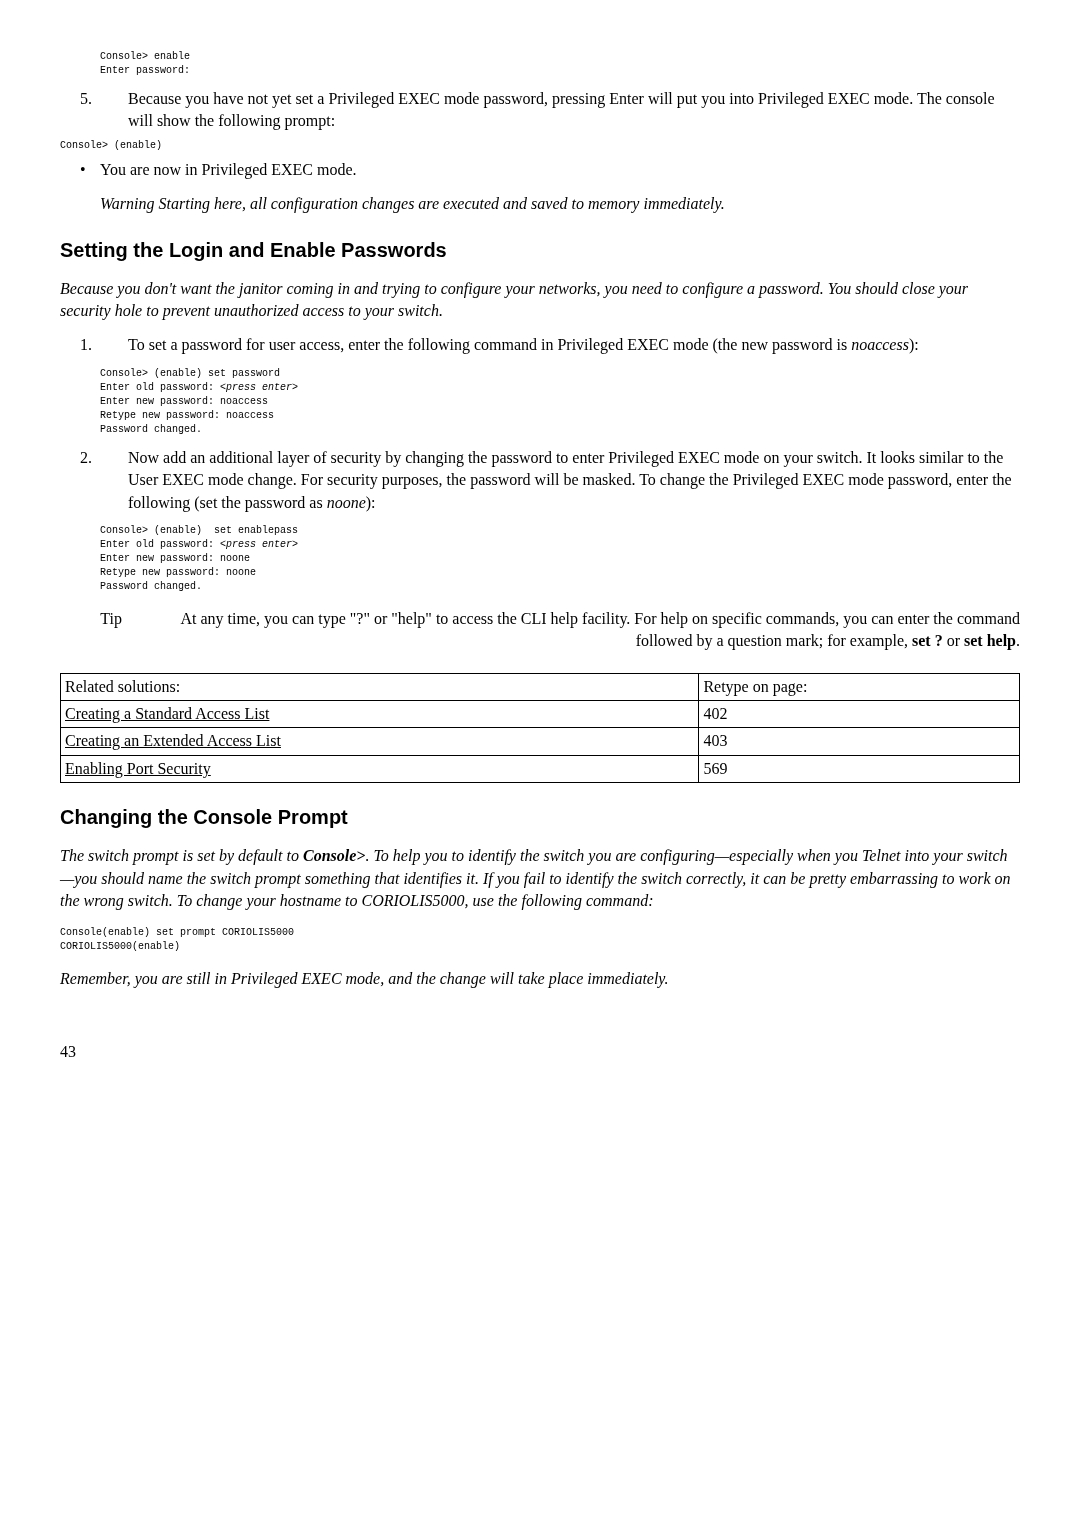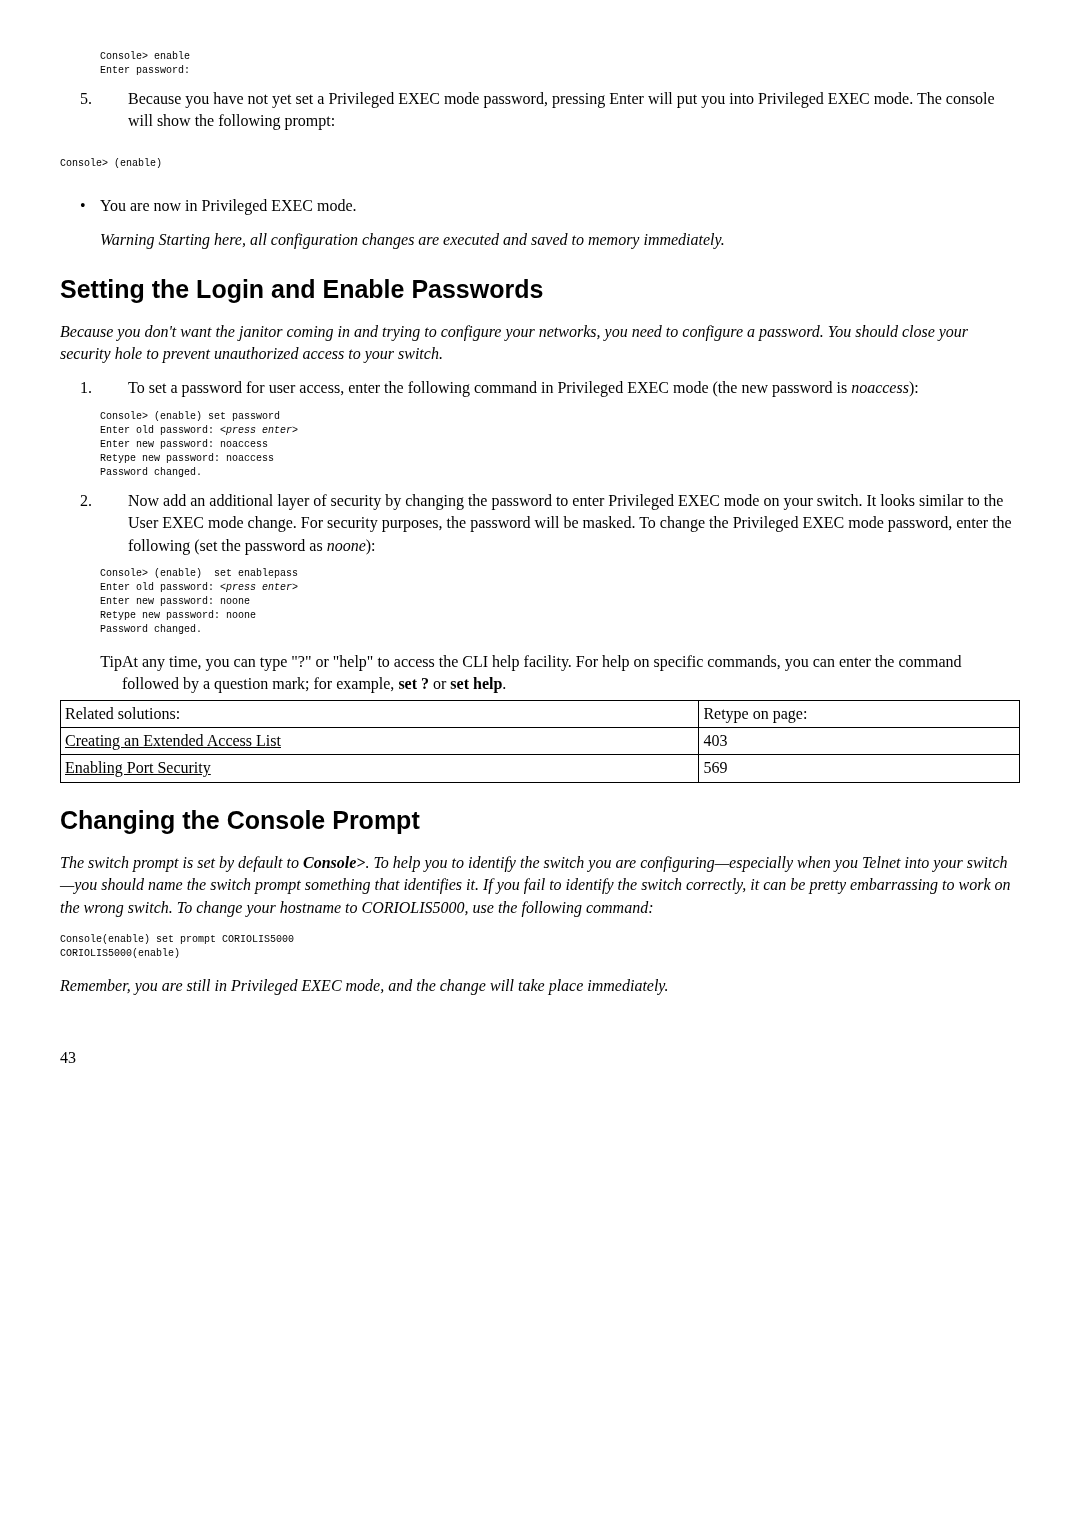--- a/index.html
+++ b/index.html
@@ -28,21 +28,21 @@
     min-width: 24px;
     margin-left: 20px;
   }
   .list-content {
     flex: 1;
     margin-left: 24px;
   }
   h2 {
     font-family: Arial, Helvetica, sans-serif;
     font-weight: bold;
-    font-size: 25px;
+    font-size: 20px;
     margin: 20px 0 14px 0;
   }
   p {
     margin: 12px 0;
     font-style: italic;
   }
   .bullet {
     display: flex;
   }
   .bullet-mark {
@@ -53,25 +53,26 @@
     display: flex;
     margin-top: 14px;
     margin-left: 12px;
   }
   .tip-label {
     min-width: 50px;
     text-align: right;
   }
   .tip-content {
     flex: 1;
+    text-align: right;
   }
   table {
     border-collapse: collapse;
     width: 100%;
-    margin-top: 4px;
+    margin-top: 20px;
   }
   td {
     border: 1px solid #000;
     padding: 2px 4px;
     vertical-align: top;
   }
   .link {
     text-decoration: underline;
     color: #000;
   }
@@ -93,21 +94,21 @@
 <body>
 
 <div class="code-block mono">Console&gt; enable
 Enter password:</div>
 
 <div class="list-item">
   <div class="list-num">5.</div>
   <div class="list-content">Because you have not yet set a Privileged EXEC mode password, pressing Enter will put you into Privileged EXEC mode. The console will show the following prompt:</div>
 </div>
 
-<div class="mono" style="margin:24px 0;">Console&gt; (enable)</div>
+<div class="mono" style="margin:6px 0;">Console&gt; (enable)</div>
 
 <div class="bullet">
   <div class="bullet-mark">•</div>
   <div>You are now in Privileged EXEC mode.</div>
 </div>
 
 <p class="indent">
   <span>Warning </span><span>Starting here, all configuration changes are executed and saved to memory immediately.</span>
 </p>
 
@@ -148,20 +149,24 @@
   </div>
 </div>
 
 <table>
   <tbody>
       <tr>
     <td>Related solutions:</td>
     <td>Retype on page:</td>
   </tr>
   <tr>
+    <td><span class="link">Creating a Standard Access List</span></td>
+    <td>402</td>
+  </tr>
+  <tr>
     <td><span class="link">Creating an Extended Access List</span></td>
     <td>403</td>
   </tr>
   <tr>
     <td><span class="link">Enabling Port Security</span></td>
     <td>569</td>
   </tr>
 </tbody>
   </table>
 

